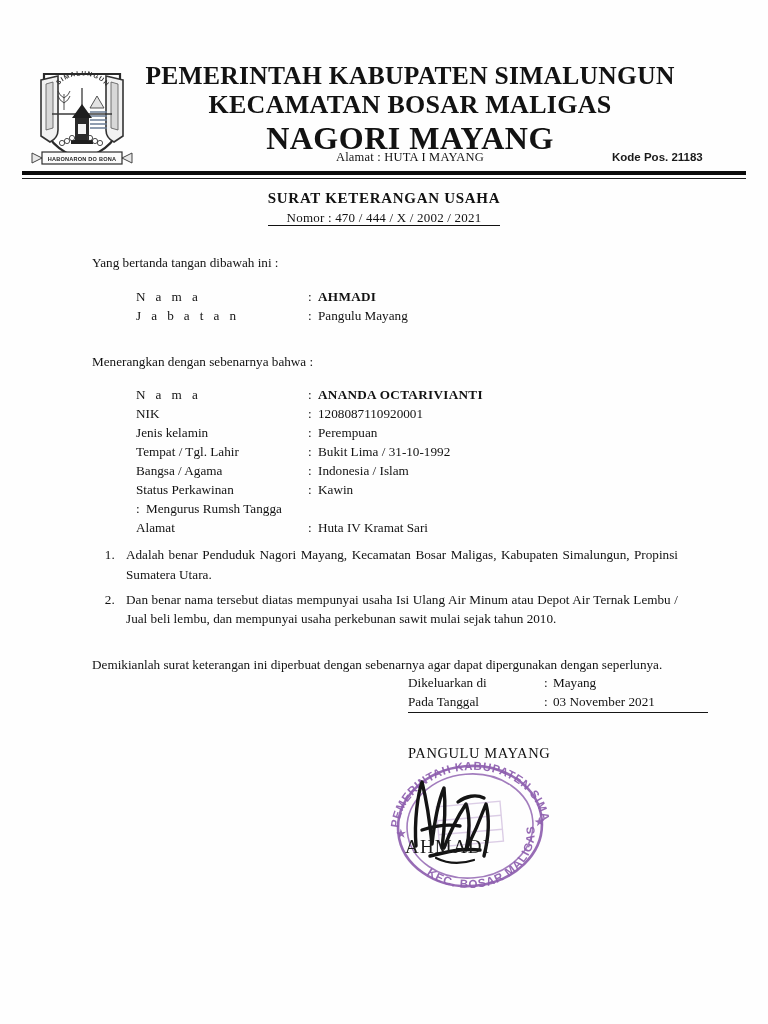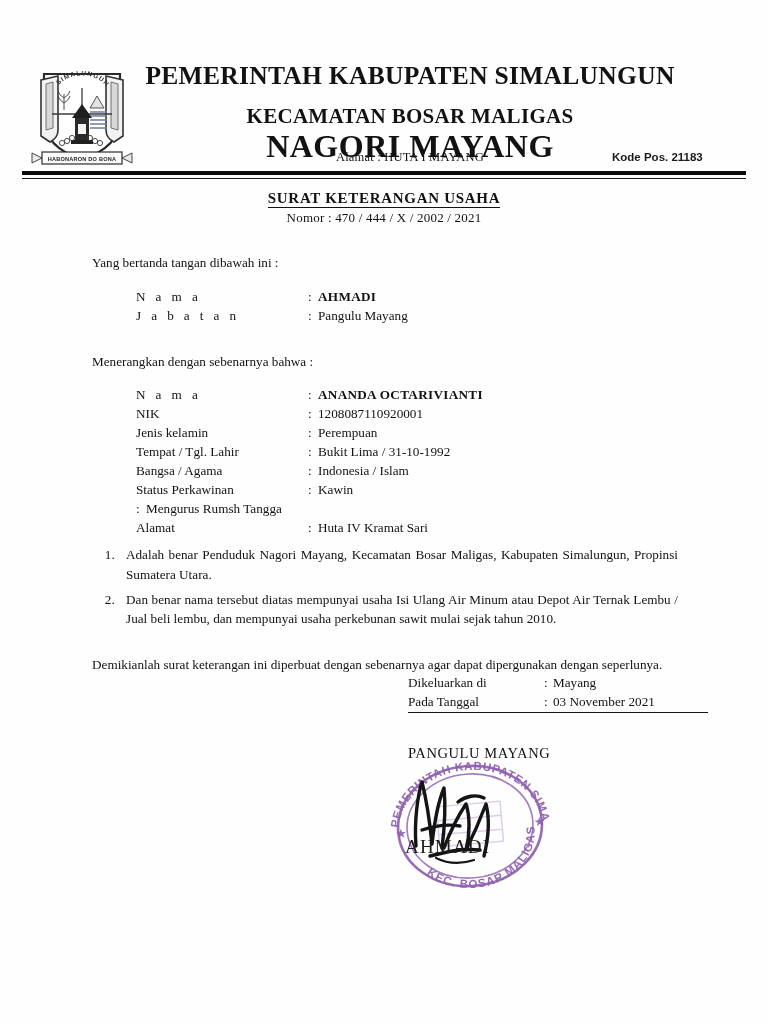--- a/index.html
+++ b/index.html
@@ -48,25 +48,25 @@
     text-align: center;
   }
   .kop-line1 {
     font-size: 25.5px;
     font-weight: bold;
     letter-spacing: 0.3px;
     line-height: 1.08;
     white-space: nowrap;
   }
   .kop-line2 {
-    font-size: 21px;
+    font-size: 26px;
     font-weight: bold;
     letter-spacing: 0.3px;
     line-height: 1.08;
-    margin-top: 15px;
+    margin-top: 1px;
     white-space: nowrap;
   }
   .kop-line3 {
     font-size: 32px;
     font-weight: bold;
     letter-spacing: 0.5px;
     line-height: 1.12;
     margin-top: 2px;
     white-space: nowrap;
     text-align: center;
@@ -115,21 +115,21 @@
     left: 0;
     top: 190px;
     width: 768px;
     text-align: center;
     font-size: 15px;
     font-weight: bold;
     letter-spacing: 0.7px;
   }
   .doc-title span {
     border-bottom: 1.4px solid #111;
-    padding-bottom: 1px;
+    padding-bottom: 19px;
   }
   .doc-number {
     position: absolute;
     left: 0;
     top: 210px;
     width: 768px;
     text-align: center;
     font-size: 13px;
     letter-spacing: 0.2px;
   }

